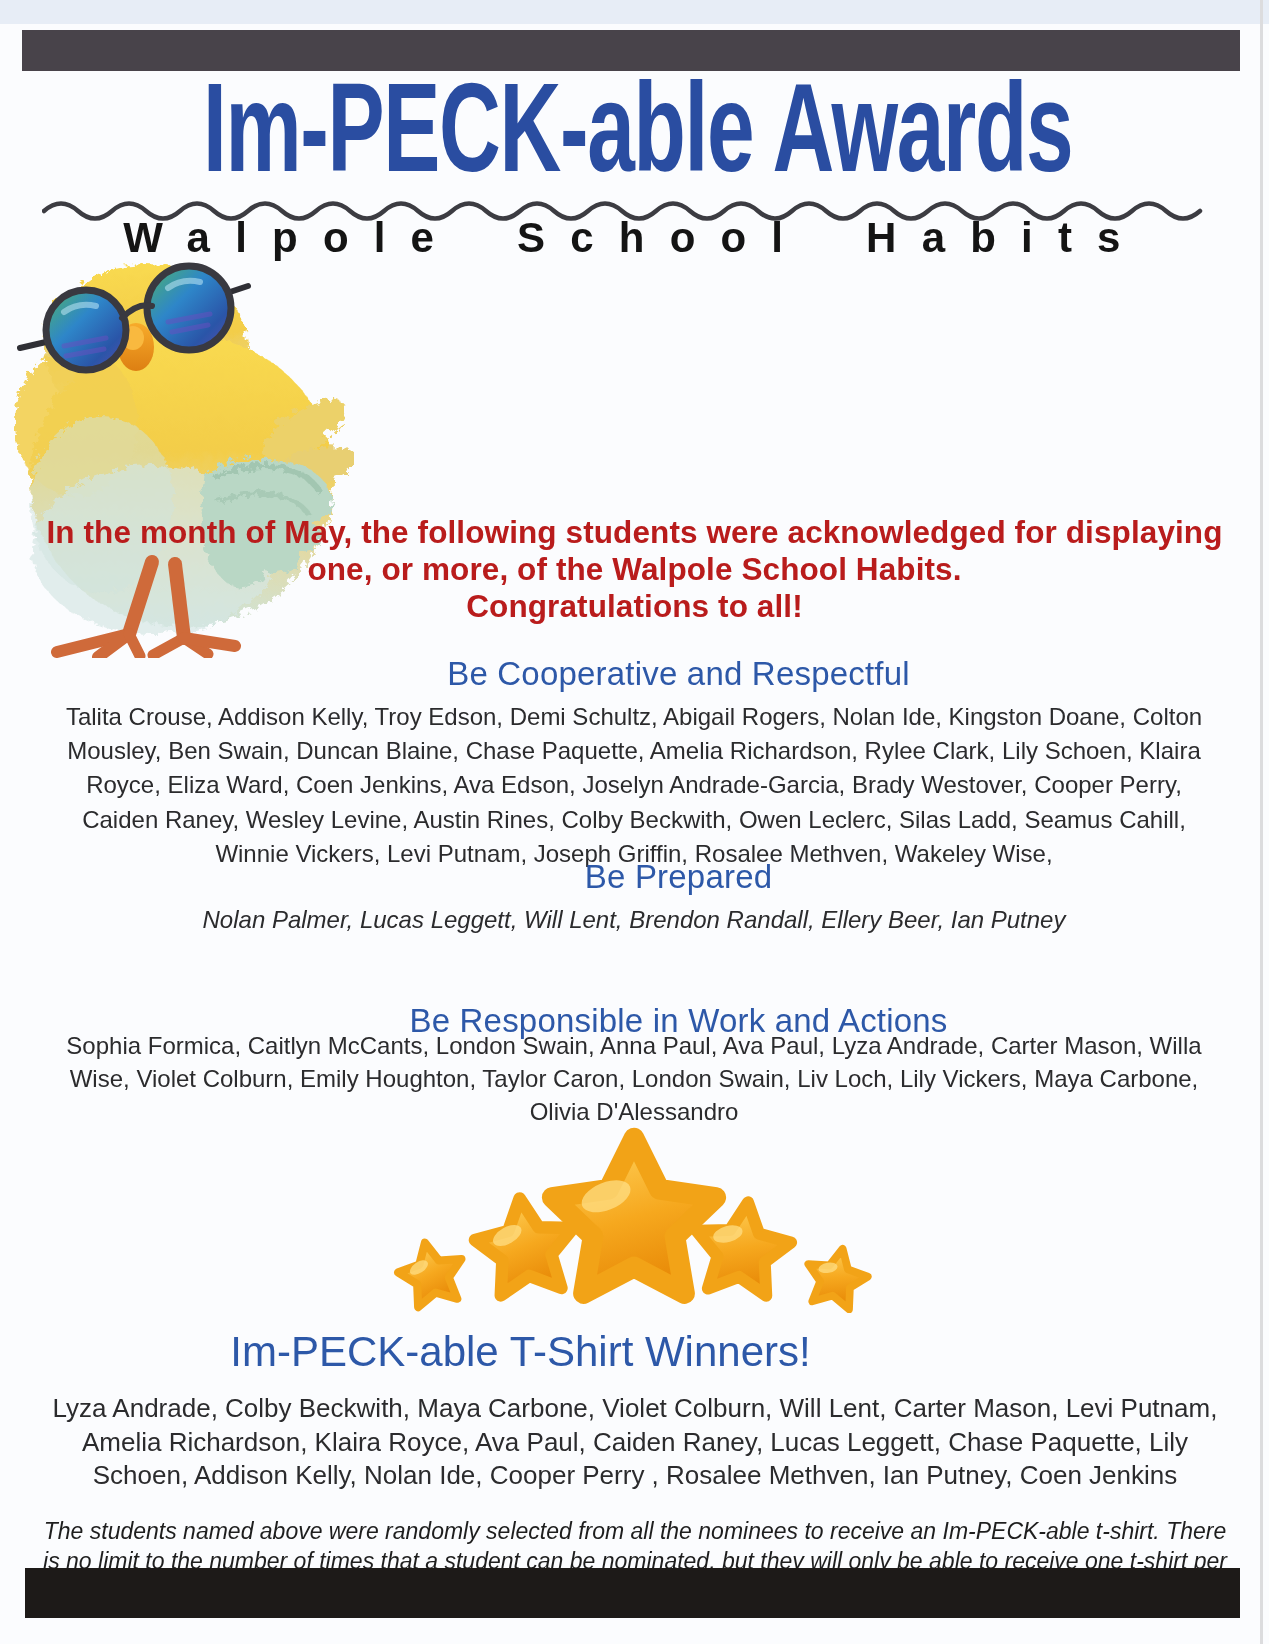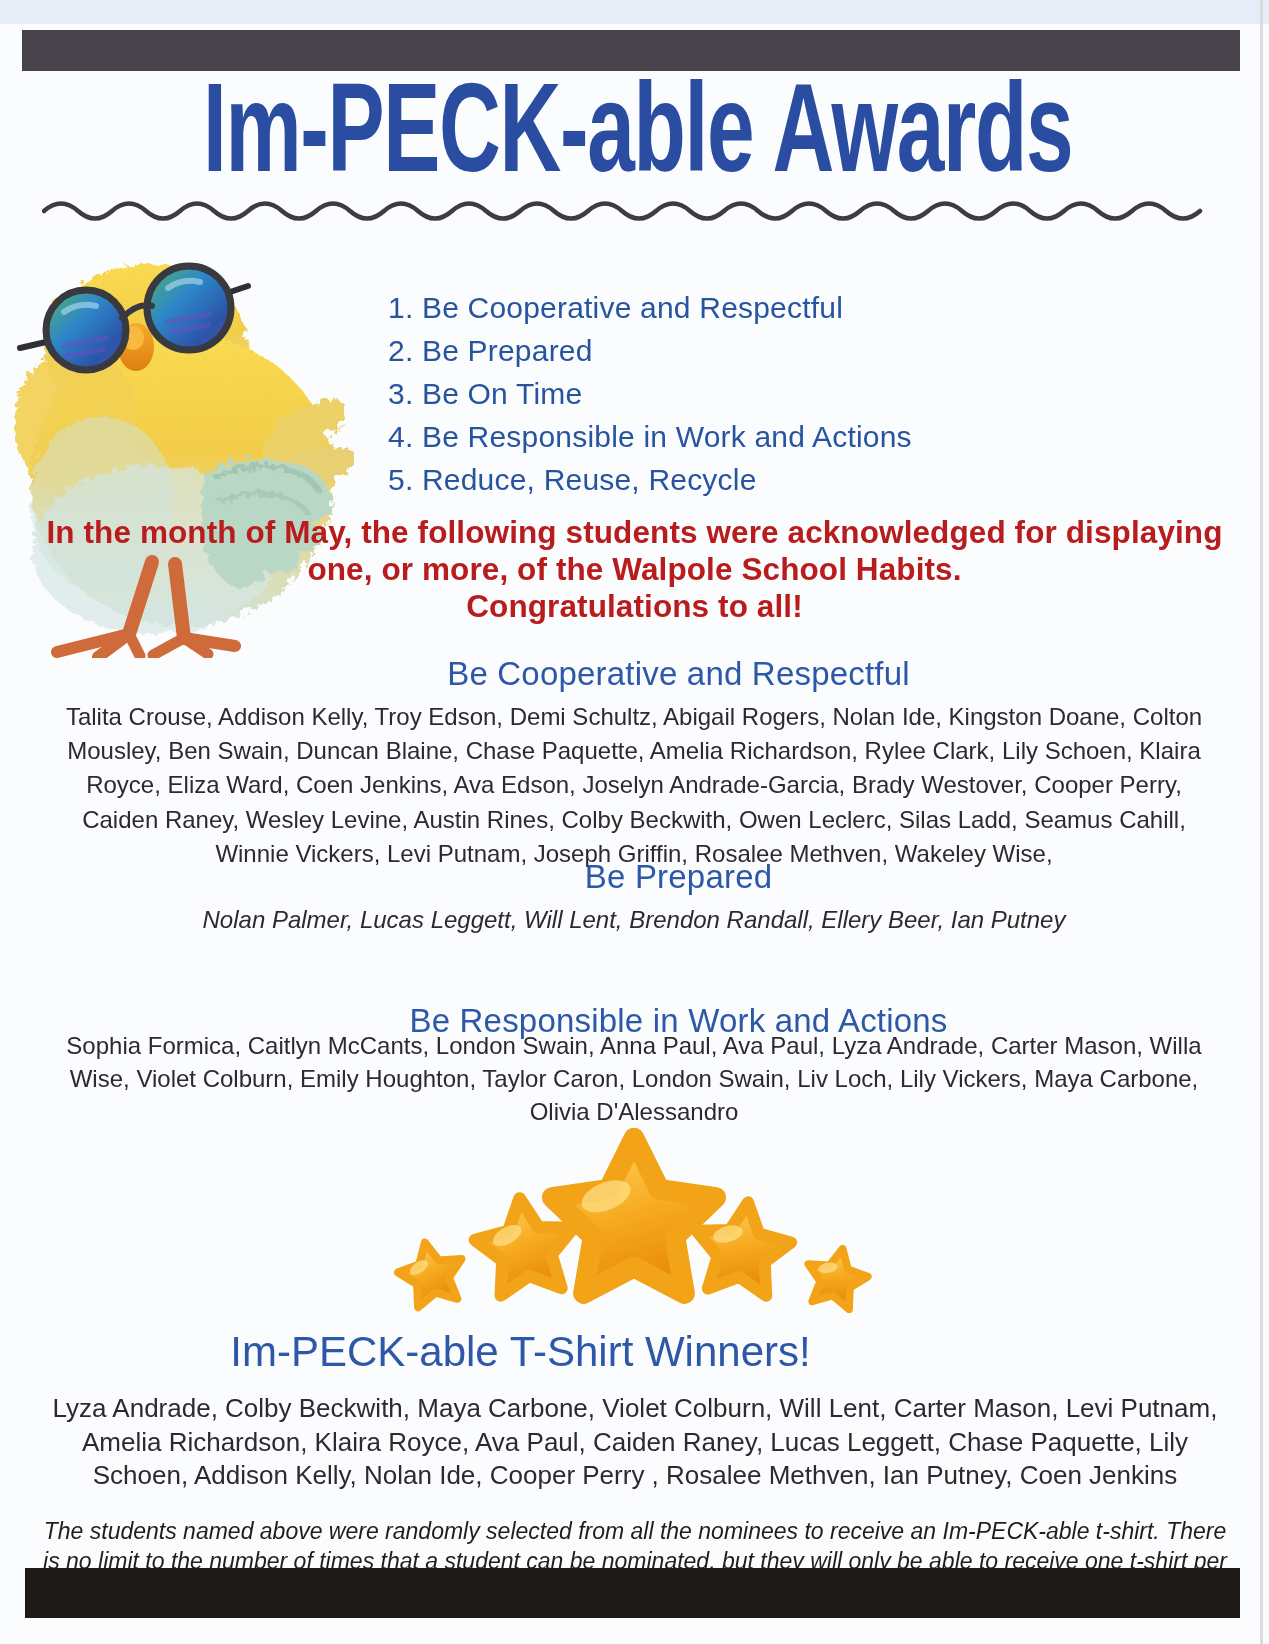--- a/index.html
+++ b/index.html
@@ -81,20 +81,21 @@
   <div class="scan-line-right"></div>
 
   <div class="top-bar"></div>
 
   <div class="title">Im-PECK-able Awards</div>
 
   <svg class="wave" width="1186" height="34" viewBox="0 0 1186 34">
     <path d="M2,19 q17,-15 34,0 t34,0 t34,0 t34,0 t34,0 t34,0 t34,0 t34,0 t34,0 t34,0 t34,0 t34,0 t34,0 t34,0 t34,0 t34,0 t34,0 t34,0 t34,0 t34,0 t34,0 t34,0 t34,0 t34,0 t34,0 t34,0 t34,0 t34,0 t34,0 t34,0 t34,0 t34,0 t34,0 t34,0" fill="none" stroke="#3c3c42" stroke-width="4.5" stroke-linecap="round"></path>
   </svg>
 
+  <div class="subtitle">Walpole School Habits</div>
 
   <svg class="chick" width="352" height="408" viewBox="0 0 352 408">
     <defs>
       <linearGradient id="bodyG" x1="0" y1="0" x2="0" y2="1">
         <stop offset="0%" stop-color="#f9da50"></stop>
         <stop offset="40%" stop-color="#f3cd49"></stop>
         <stop offset="72%" stop-color="#e4d9a0"></stop>
         <stop offset="100%" stop-color="#cfe3d8"></stop>
       </linearGradient>
       <linearGradient id="lensG" x1="0" y1="0" x2="1" y2="1">
@@ -151,27 +152,20 @@
       <path d="M173,314 L182,388" stroke-width="14"></path>
       <path d="M127,384 L55,402" stroke-width="12"></path>
       <path d="M127,384 L96,407" stroke-width="12"></path>
       <path d="M127,384 L138,406" stroke-width="11"></path>
       <path d="M182,388 L151,405" stroke-width="11"></path>
       <path d="M182,388 L206,404" stroke-width="11"></path>
       <path d="M182,388 L233,396" stroke-width="12"></path>
     </g>
   </svg>
 
-  <div class="habits">
-    <div class="habit-item">1. Be Cooperative and Respectful</div>
-    <div class="habit-item">2. Be Prepared</div>
-    <div class="habit-item">3. Be On Time</div>
-    <div class="habit-item">4. Be Responsible in Work and Actions</div>
-    <div class="habit-item">5. Reduce, Reuse, Recycle</div>
-  </div>
 
   <div class="announcement">
     <div>In the month of May, the following students were acknowledged for displaying one, or more, of the Walpole School Habits.</div>
     <div>Congratulations to all!</div>
   </div>
 
   <div class="sec-heading h1">Be Cooperative and Respectful</div>
   <div class="names p1">Talita Crouse, Addison Kelly, Troy Edson, Demi Schultz, Abigail Rogers, Nolan Ide, Kingston Doane, Colton Mousley, Ben Swain, Duncan Blaine, Chase Paquette, Amelia Richardson, Rylee Clark, Lily Schoen, Klaira Royce, Eliza Ward, Coen Jenkins, Ava Edson, Joselyn Andrade-Garcia, Brady Westover, Cooper Perry, Caiden Raney, Wesley Levine, Austin Rines, Colby Beckwith, Owen Leclerc, Silas Ladd, Seamus Cahill, Winnie Vickers, Levi Putnam, Joseph Griffin, Rosalee Methven, Wakeley Wise,</div>
 
   <div class="sec-heading h2">Be Prepared</div>

